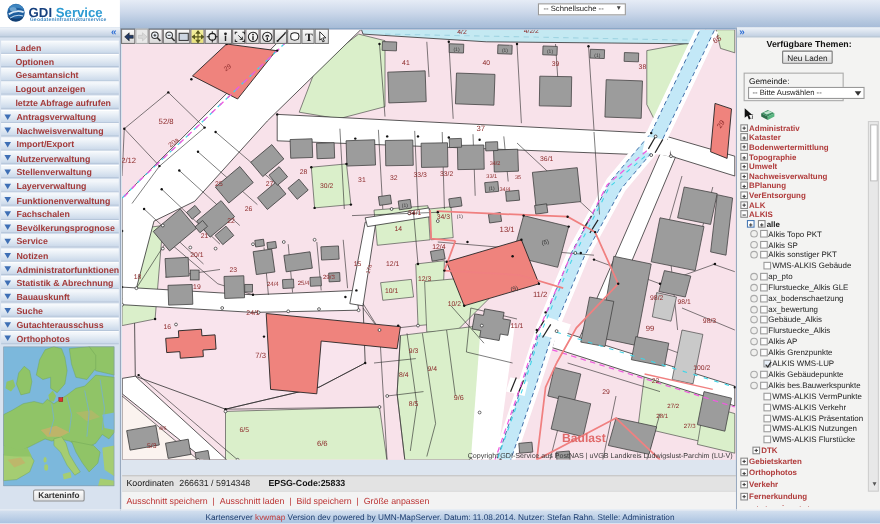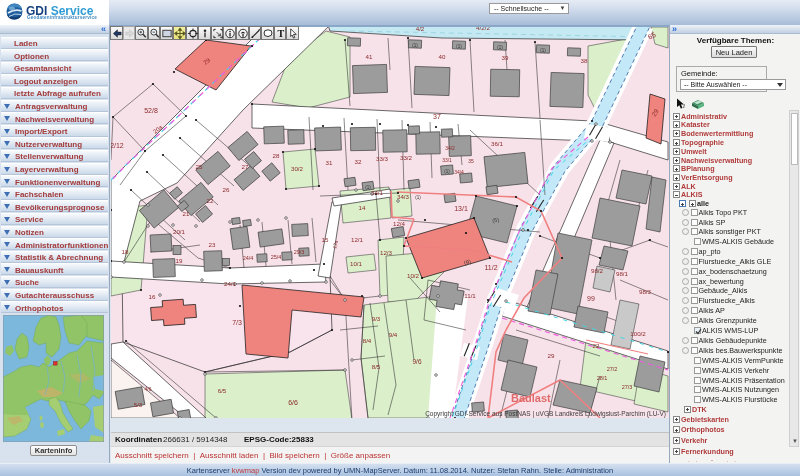--- a/index.html
+++ b/index.html
@@ -63,21 +63,21 @@
 .cb { display:inline-block; width:7px; height:7px; border:1px solid #999; background:#fdfdfd; margin-right:1px; vertical-align:-1px; position:relative;}
 .rad { display:inline-block; width:7px; height:7px; border:1px solid #aaa; border-radius:50%; background:#f0f0ee; margin-right:1.5px; vertical-align:-1px;}
 #rscroll { position:absolute; left:119px; top:85px; width:10px; height:337px; background:#e8e8e8; border:1px solid #cfcfcf;}
 #rthumb { position:absolute; left:1px; top:2px; width:7px; height:52px; background:#fff; border:1px solid #bbb; }
 #rdown { position:absolute; left:1px; bottom:1px; width:8px; height:8px; font-size:6px; color:#555; text-align:center; line-height:8px;}
 
 #row1 { position:absolute; left:111px; top:418px; width:558px; height:14px; background:#e7edf4; border-top:1px solid #9cb0c6; }
 #row1 .lab { position:absolute; left:4px; top:2px; font-size:8px; font-weight:bold; color:#111; }
 #minput { position:absolute; left:46px; top:1px; width:50px; height:11px; background:#fff; border:1px solid #8aa0b8; font-size:7.5px; line-height:10px; padding-left:3px; color:#111;}
 #row2 { position:absolute; left:111px; top:432px; width:558px; height:14px; background:#e3e3e3; border-top:1px solid #c2c2c2;}
-#row2 .k { position:absolute; left:4px; top:2px; font-size:8px; font-weight:bold; color:#111; }
+#row2 .k { position:absolute; left:4px; top:2px; font-size:8px; font-weight:normal; color:#111; }
 #row2 .v { position:absolute; left:52px; top:2px; font-size:8px; color:#222; }
 #row2 .e { position:absolute; left:133px; top:2px; font-size:8px; font-weight:bold; color:#111; }
 #row3 { position:absolute; left:111px; top:446px; width:558px; height:17px; background:#f3f3f3; border-top:1px solid #d5d5d5; font-size:8px; }
 #row3 .links { position:absolute; left:4px; top:4px; color:#b33; }
 #scalebar { position:absolute; left:437px; top:-1px; }
 #footer { position:absolute; left:0; top:463px; width:800px; height:13px;
   background:linear-gradient(#d4e0ef,#a9c2e0); border-top:1px solid #e8eef6;
   font-size:7.5px; color:#1c3c6e; text-align:center; line-height:13px; }
 #footer .red { color:#c03a3a; }
 </style>

